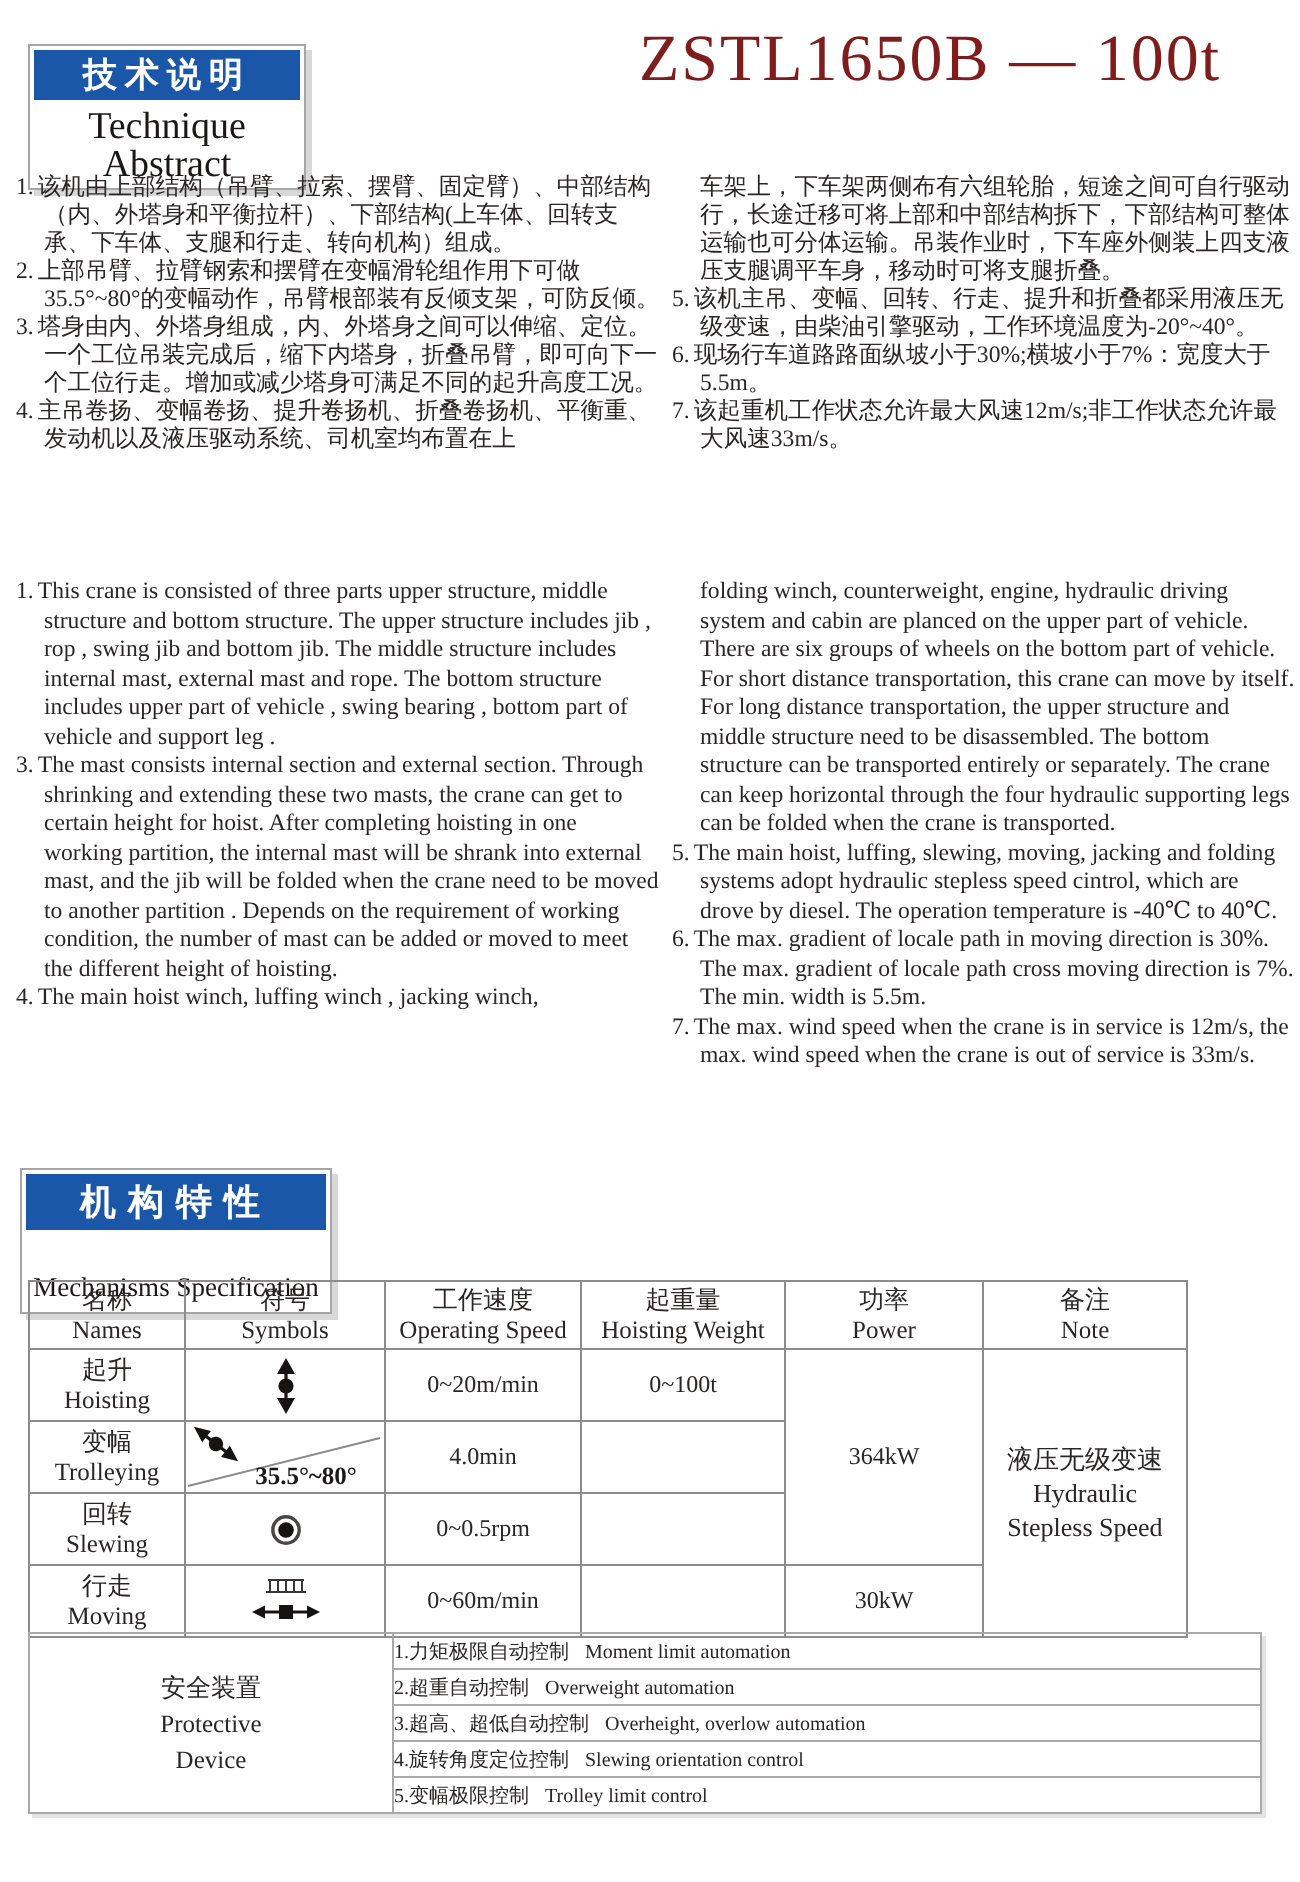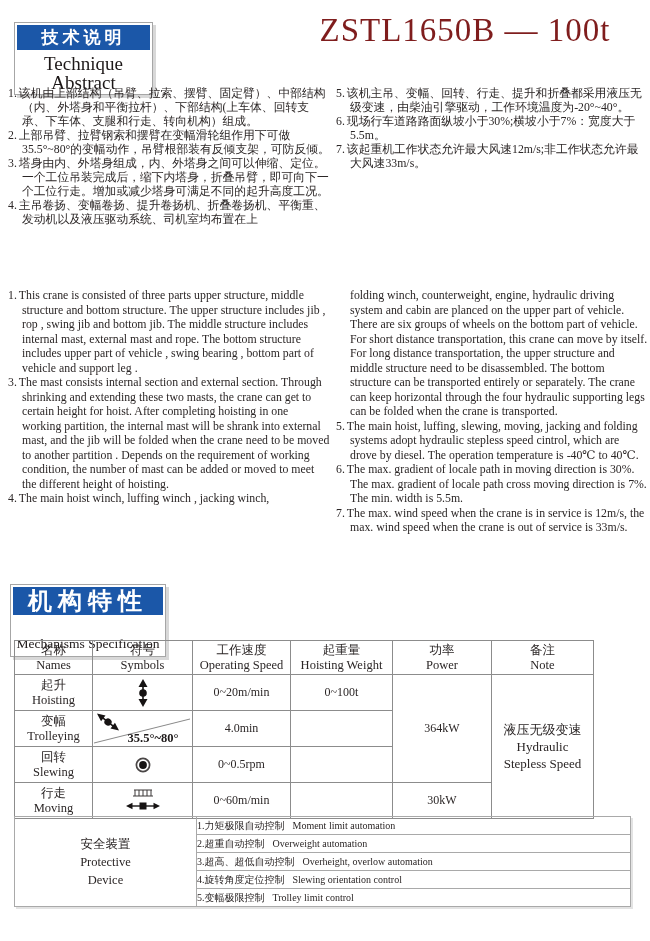--- a/index.html
+++ b/index.html
@@ -8,21 +8,21 @@
 
   
   .label-box{position:absolute;background:#fff;border:1px solid #a6a6a6;padding:2px;
              box-shadow:3px 3px 0 0 #d8d8d8;}
   .label-box .blue{background:var(--accent,#1b57a8);color:#fff;text-align:center;font-weight:bold;}
   .label-box .en-label{text-align:center;color:#1c1717;}
   #label-tech{left:14px;top:22px;width:133px;}
   #label-tech .blue{font-size:17px;line-height:25px;letter-spacing:4px;}
   #label-tech .en-label{font-size:19px;line-height:19px;padding-top:4px;}
   #label-mech{left:10px;top:584px;width:150px;}
-  #label-mech .blue{font-size:24px;line-height:28px;letter-spacing:6px;}
+  #label-mech .blue{font-size:18px;line-height:28px;letter-spacing:6px;}
   #label-mech .en-label{font-size:13.5px;line-height:20px;padding-top:19px;}
 
   
   .doc-title{position:absolute;left:285px;top:12px;width:360px;text-align:center;
              font-size:33px;letter-spacing:1px;color:#7f1d1d;white-space:nowrap;}
 
   
   .col{position:absolute;top:86px;}
   #col-left{left:8px;width:322px;height:500px;}
   #col-right{left:336px;width:312px;height:500px;}
@@ -77,20 +77,21 @@
     </div>
     <div class="en-block">
       <p class="para"><span class="num">1.</span><span>This crane is consisted of three parts upper structure, middle structure and bottom structure. The upper structure includes jib , rop , swing jib and bottom jib. The middle structure includes internal mast, external mast and rope. The bottom structure includes upper part of vehicle , swing bearing , bottom part of vehicle and support leg .</span></p>
       <p class="para"><span class="num">3.</span><span>The mast consists internal section and external section. Through shrinking and extending these two masts, the crane can get to certain height for hoist. After completing hoisting in one working partition, the internal mast will be shrank into external mast, and the jib will be folded when the crane need to be moved to another partition . Depends on the requirement of working condition, the number of mast can be added or moved to meet the different height of hoisting.</span></p>
       <p class="para"><span class="num">4.</span><span>The main hoist winch, luffing winch , jacking winch,</span></p>
     </div>
   </div>
 
   <div class="col" id="col-right">
     <div class="zh-block">
+      <p class="para cont"><span>车架上，下车架两侧布有六组轮胎，短途之间可自行驱动行，长途迁移可将上部和中部结构拆下，下部结构可整体运输也可分体运输。吊装作业时，下车座外侧装上四支液压支腿调平车身，移动时可将支腿折叠。</span></p>
       <p class="para"><span class="num">5.</span><span>该机主吊、变幅、回转、行走、提升和折叠都采用液压无级变速，由柴油引擎驱动，工作环境温度为-20°~40°。</span></p>
       <p class="para"><span class="num">6.</span><span>现场行车道路路面纵坡小于30%;横坡小于7%：宽度大于5.5m。</span></p>
       <p class="para"><span class="num">7.</span><span>该起重机工作状态允许最大风速12m/s;非工作状态允许最大风速33m/s。</span></p>
     </div>
     <div class="en-block">
       <p class="para cont"><span>folding winch,  counterweight, engine, hydraulic driving system and cabin are planced on the upper part of vehicle. There are six groups of wheels on the bottom part of vehicle. For short distance transportation, this crane can move by itself. For long distance transportation, the upper structure and middle structure need to be disassembled. The bottom structure can be transported entirely or separately. The crane can keep horizontal through the four hydraulic supporting legs can be folded when the crane is transported.</span></p>
       <p class="para"><span class="num">5.</span><span>The main hoist, luffing, slewing, moving, jacking and folding systems adopt hydraulic stepless speed cintrol, which are drove by diesel. The operation temperature is -40℃ to 40℃.</span></p>
       <p class="para"><span class="num">6.</span><span>The max. gradient of locale path in moving direction is 30%. The max. gradient of locale path cross moving direction is 7%. The min. width is 5.5m.</span></p>
       <p class="para"><span class="num">7.</span><span>The max. wind speed when the crane is in service is 12m/s, the max. wind speed when the crane is out of service is 33m/s.</span></p>
     </div>

